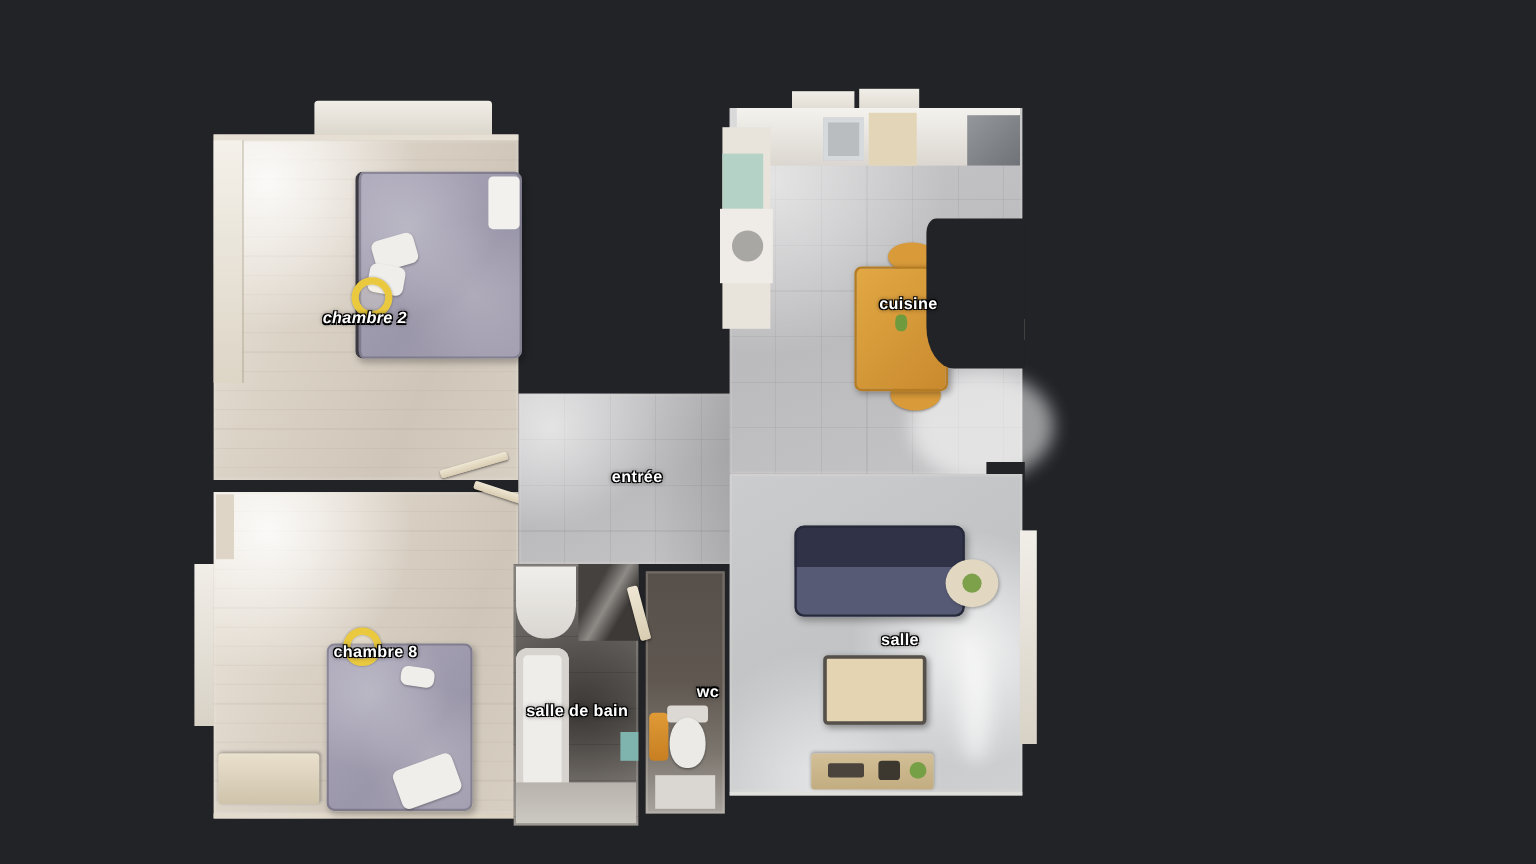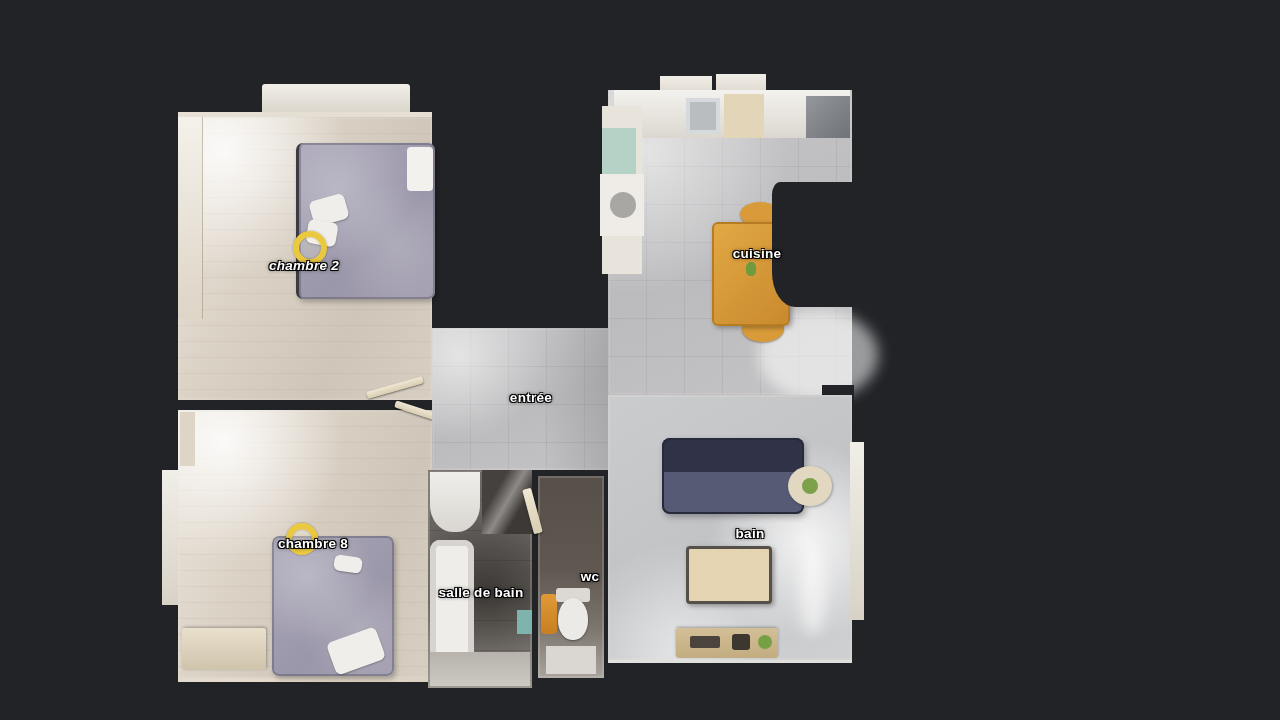--- a/index.html
+++ b/index.html
@@ -140,15 +140,15 @@
       <div class="abs" style="left:14px;top:12px;width:16px;height:16px;background:#7da04a;border-radius:50%;"></div>
     </div>
     <div class="abs" style="left:78px;top:151px;width:80px;height:52px;background:#e4d4b2;border:3px solid #55504a;border-radius:4px;box-shadow:2px 2px 5px rgba(0,0,0,.35);"></div>
     <div class="abs" style="left:68px;top:233px;width:102px;height:30px;background:linear-gradient(#d3bf97,#c2ac80);border-radius:3px;box-shadow:0 -1px 3px rgba(0,0,0,.3);">
       <div class="abs" style="left:14px;top:8px;width:30px;height:12px;background:#4a443c;border-radius:2px;"></div>
       <div class="abs" style="left:56px;top:6px;width:18px;height:16px;background:#3c372f;border-radius:3px;"></div>
       <div class="abs" style="left:82px;top:7px;width:14px;height:14px;background:#76a045;border-radius:50%;"></div>
     </div>
   </div>
   <div class="abs wall" style="left:850px;top:442px;width:14px;height:178px;"></div>
-  <span class="room-label" style="left:738px;top:533px;">bain</span>
+  <span class="room-label" style="left:738px;top:533px;">salle</span>
 
 </div>
 
 </body></html>

